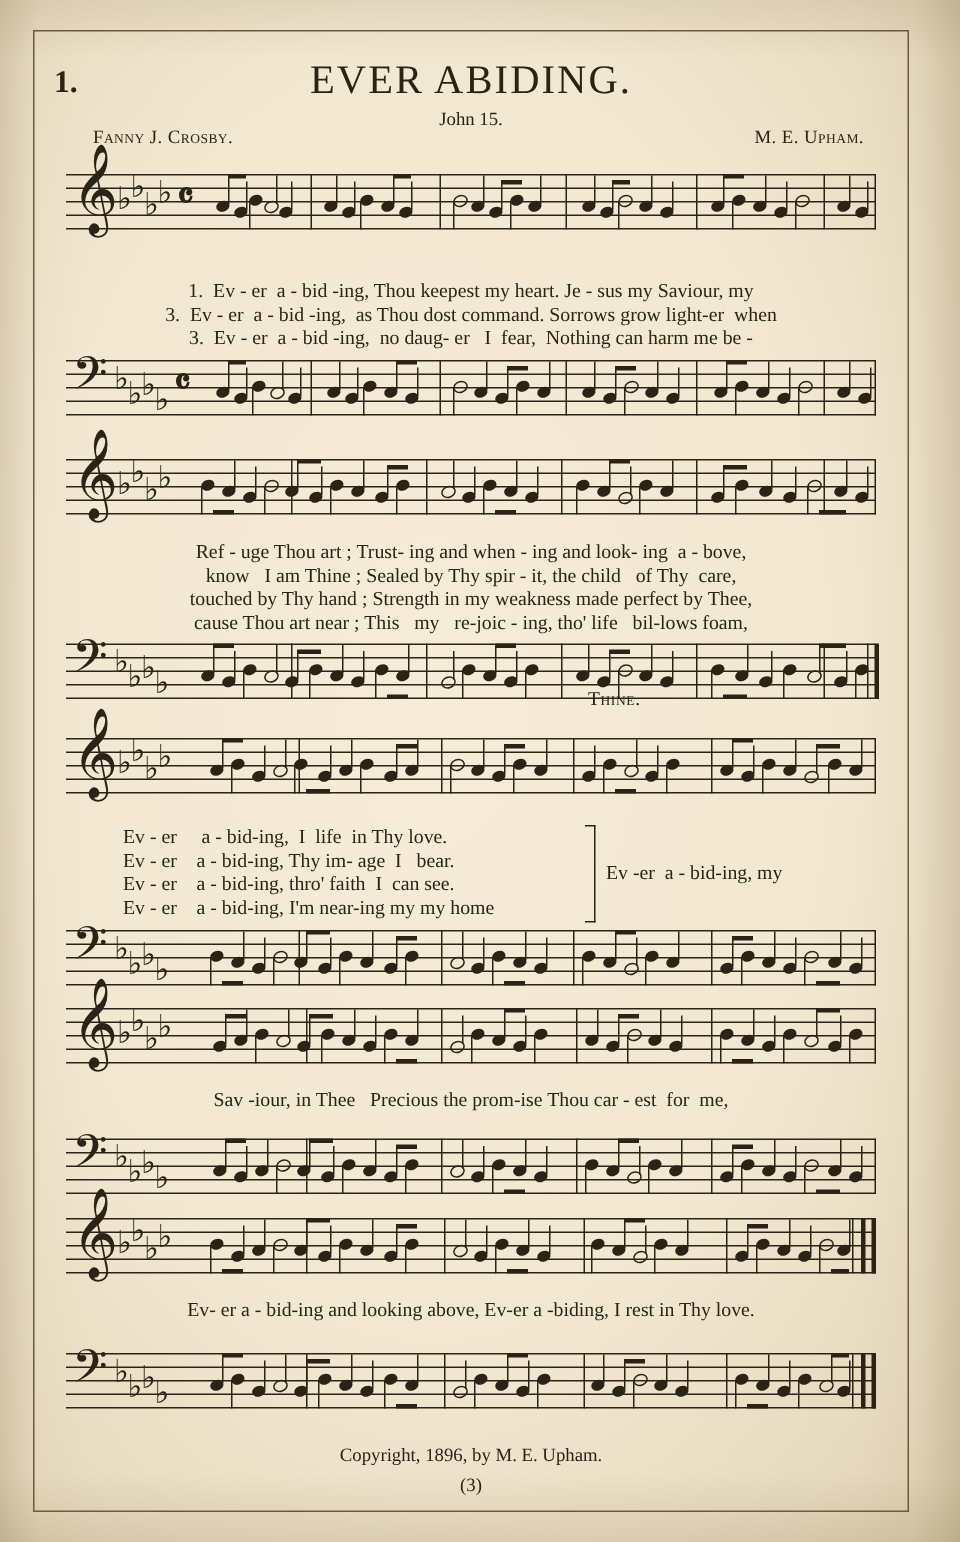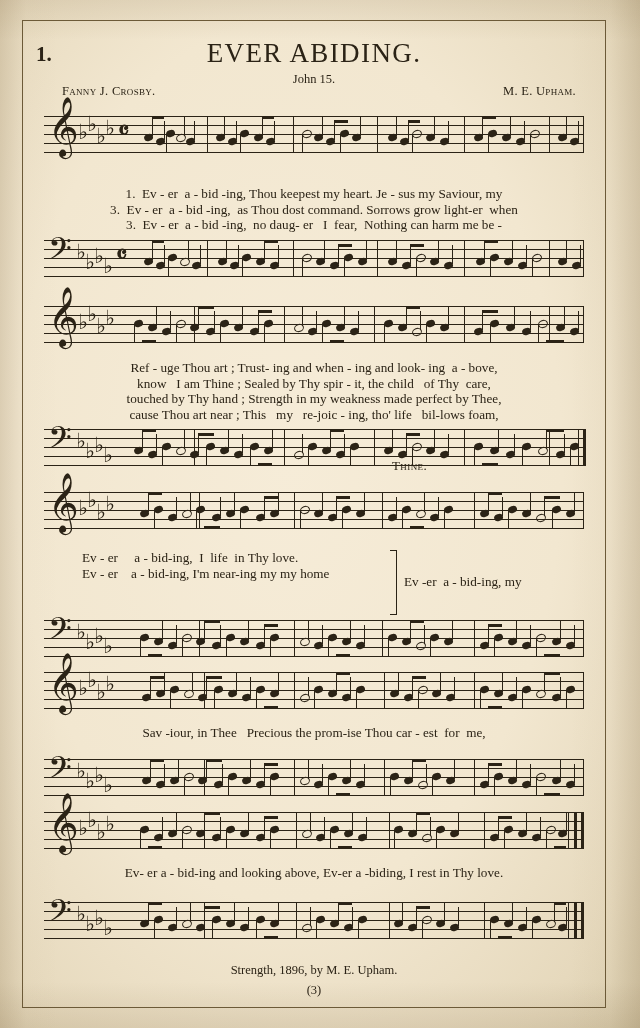--- a/index.html
+++ b/index.html
@@ -665,20 +665,22 @@
         <div class="beam" style="left: 500px; top: 8px; width: 16px;"></div>
         <div class="nh" style="left: 508px; top: 18px;"></div>
         <div class="stem" style="left: 508px; top: 22px; height: 19px;"></div>
         <div class="nh" style="left: 522px; top: 22px;"></div>
         <div class="stem" style="left: 530px; top: 5px; height: 19px;"></div>
       </div>
   </div>
 
   <div class="lyrics" style="top:530px; width:330px; left:60px; text-align:left;">
     <div class="lyric-line" style="text-align:left;">Ev - er     a - bid-ing,  I  life  in Thy love.</div>
+    <div class="lyric-line" style="text-align:left;">Ev - er    a - bid-ing, Thy im- age  I   bear.</div>
+    <div class="lyric-line" style="text-align:left;">Ev - er    a - bid-ing, thro' faith  I  can see.</div>
     <div class="lyric-line" style="text-align:left;">Ev - er    a - bid-ing, I'm near-ing my my home</div>
   </div>
   <div class="chorus-bracket" style="left:368px; top:530px; height:63px;"></div>
   <div class="chorus-text" style="left:382px; top:554px;">Ev -er  a - bid-ing, my</div>
 
   <div class="system" style="top:596px;">
     <div class="staff">
       <div class="line l0"></div>
         <div class="line l1"></div>
         <div class="line l2"></div>
@@ -1088,16 +1090,16 @@
         <div class="nh" style="left: 488px; top: 18px;"></div>
         <div class="stem" style="left: 488px; top: 22px; height: 19px;"></div>
         <div class="nh open" style="left: 502px; top: 22px;"></div>
         <div class="stem" style="left: 510px; top: 5px; height: 19px;"></div>
         <div class="beam" style="left: 510px; top: 4px; width: 12px;"></div>
         <div class="nh" style="left: 514px; top: 26px;"></div>
         <div class="stem" style="left: 522px; top: 9px; height: 19px;"></div>
       </div>
   </div>
 
-  <div class="copyright"><span>Strength, 1896, by M. E. Upham.</span></div>
+  <div class="copyright"><span>Copyright, 1896, by M. E. Upham.</span></div>
   <div class="page-num">(3)</div>
 
 </div>
 
 </body></html>

